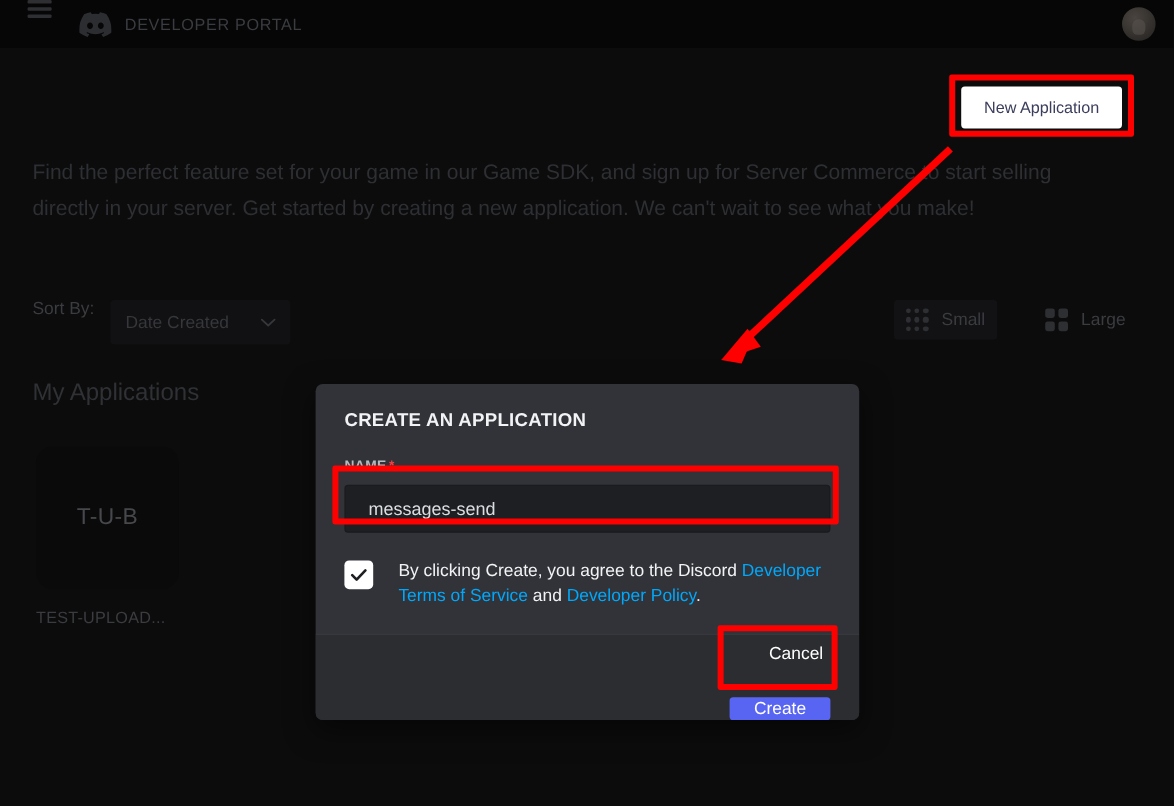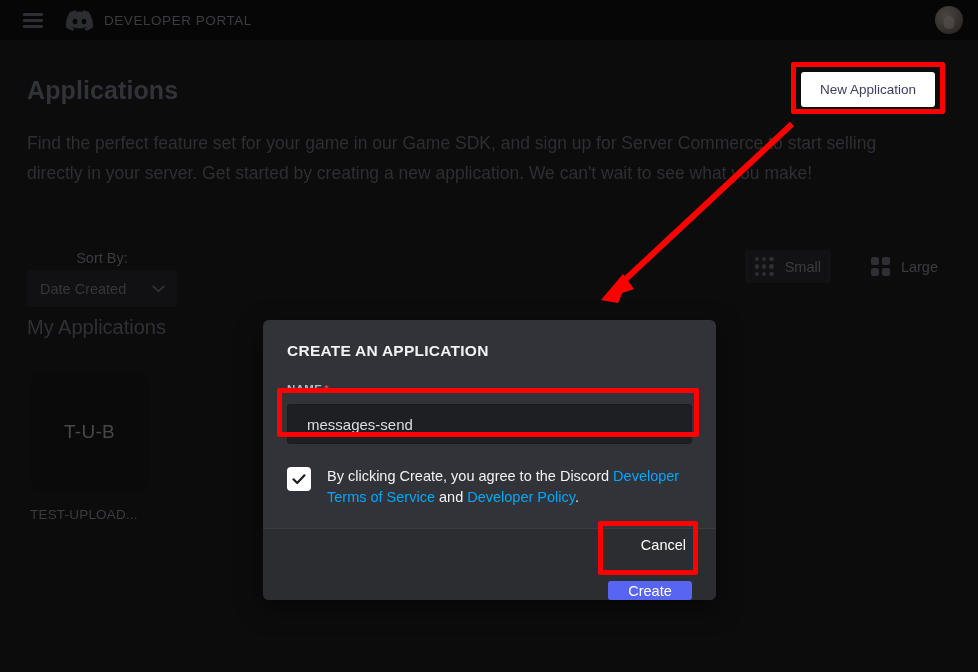--- a/index.html
+++ b/index.html
@@ -17,21 +17,20 @@
   }
 
   
   .topbar {
     position: absolute;
     top: 0; left: 0;
     width: 978px;
     height: 40px;
     background: #060607;
     display: flex;
-    align-items: center;
     padding: 0 16px;
   }
 
   .hamburger {
     width: 20px;
     height: 15px;
     display: flex;
     flex-direction: column;
     justify-content: space-between;
     margin-left: 7px;
@@ -130,23 +129,22 @@
     line-height: 30px;
     color: #2d2f33;
   }
 
   
   .sort-row {
     position: absolute;
     left: 27px;
     top: 210px;
     display: flex;
-    align-items: center;
-    gap: 4px;
-    flex-direction: column;
+    align-items: flex-start;
+    gap: 13px;
   }
   .sort-label {
     font-size: 14.5px;
     color: #3a3c40;
   }
   .sort-select {
     width: 150px;
     height: 37px;
     background: #111113;
     border-radius: 3px;
@@ -297,21 +295,21 @@
     font-size: 15px;
     font-family: "Liberation Sans", sans-serif;
     padding: 0 19px;
     outline: none;
   }
 
   .terms-row {
     margin-top: 22px;
     display: flex;
     align-items: flex-start;
-    gap: 16px;
+    gap: 21px;
   }
   .checkbox {
     width: 24px;
     height: 24px;
     background: #ffffff;
     border-radius: 4px;
     flex-shrink: 0;
     display: flex;
     align-items: center;
     justify-content: center;
@@ -395,21 +393,20 @@
     <svg class="discord-logo" viewBox="0 0 71 55">
       <path fill="#2b2d31" d="M60.1 4.9A58.5 58.5 0 0 0 45.6.5a.2.2 0 0 0-.2.1 40.8 40.8 0 0 0-1.8 3.7 54 54 0 0 0-16.2 0A37.4 37.4 0 0 0 25.5.6a.2.2 0 0 0-.2-.1 58.4 58.4 0 0 0-14.5 4.4.2.2 0 0 0-.1.1C1.6 18.7-1 32.1.3 45.4c0 .1 0 .2.1.2a58.8 58.8 0 0 0 17.7 9 .2.2 0 0 0 .2-.1 42 42 0 0 0 3.6-5.9.2.2 0 0 0-.1-.3 38.7 38.7 0 0 1-5.5-2.6.2.2 0 0 1 0-.4l1.1-.9a.2.2 0 0 1 .2 0 41.9 41.9 0 0 0 35.6 0 .2.2 0 0 1 .2 0l1.1.9a.2.2 0 0 1 0 .4 36.3 36.3 0 0 1-5.5 2.6.2.2 0 0 0-.1.3 47.2 47.2 0 0 0 3.6 5.9.2.2 0 0 0 .2.1 58.6 58.6 0 0 0 17.8-9 .2.2 0 0 0 .1-.2c1.5-15.3-2.6-28.6-10.9-40.4a.2.2 0 0 0-.1-.1zM23.7 37.3c-3.5 0-6.4-3.2-6.4-7.2s2.8-7.2 6.4-7.2c3.6 0 6.5 3.3 6.4 7.2 0 4-2.8 7.2-6.4 7.2zm23.7 0c-3.5 0-6.4-3.2-6.4-7.2s2.8-7.2 6.4-7.2c3.6 0 6.5 3.3 6.4 7.2 0 4-2.8 7.2-6.4 7.2z"></path>
     </svg>
     <span class="brand-text">DEVELOPER PORTAL</span>
   </div>
   <div class="avatar"></div>
 </div>
 
 <div class="content">
 
-  <h1 class="page-title">Applications</h1>
 
   <button class="new-app-btn">New Application</button>
 
   <p class="description">Find the perfect feature set for your game in our Game SDK, and sign up for Server Commerce to start selling directly in your server. Get started by creating a new application. We can't wait to see what you make!</p>
 
   <div class="sort-row">
     <span class="sort-label">Sort By:</span>
     <div class="sort-select">
       <span class="sort-value">Date Created</span>
       <svg class="chevron" viewBox="0 0 14 9">

